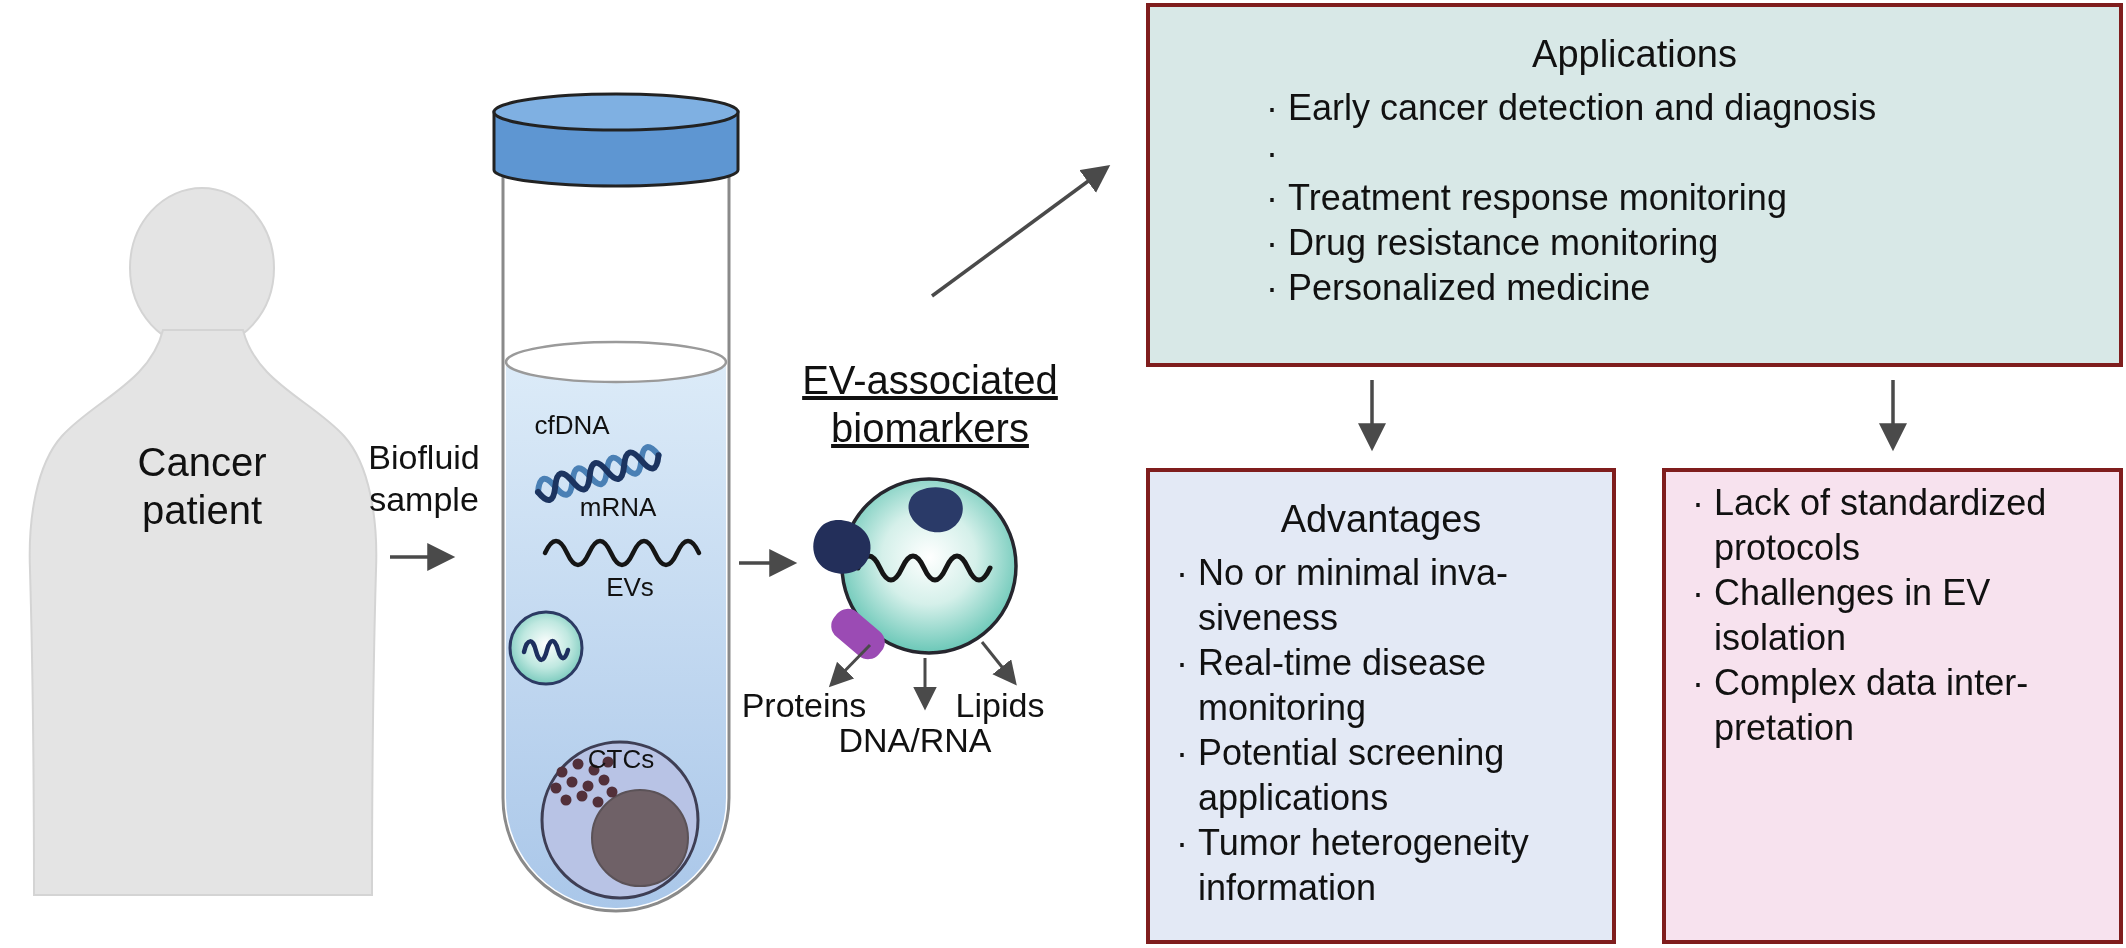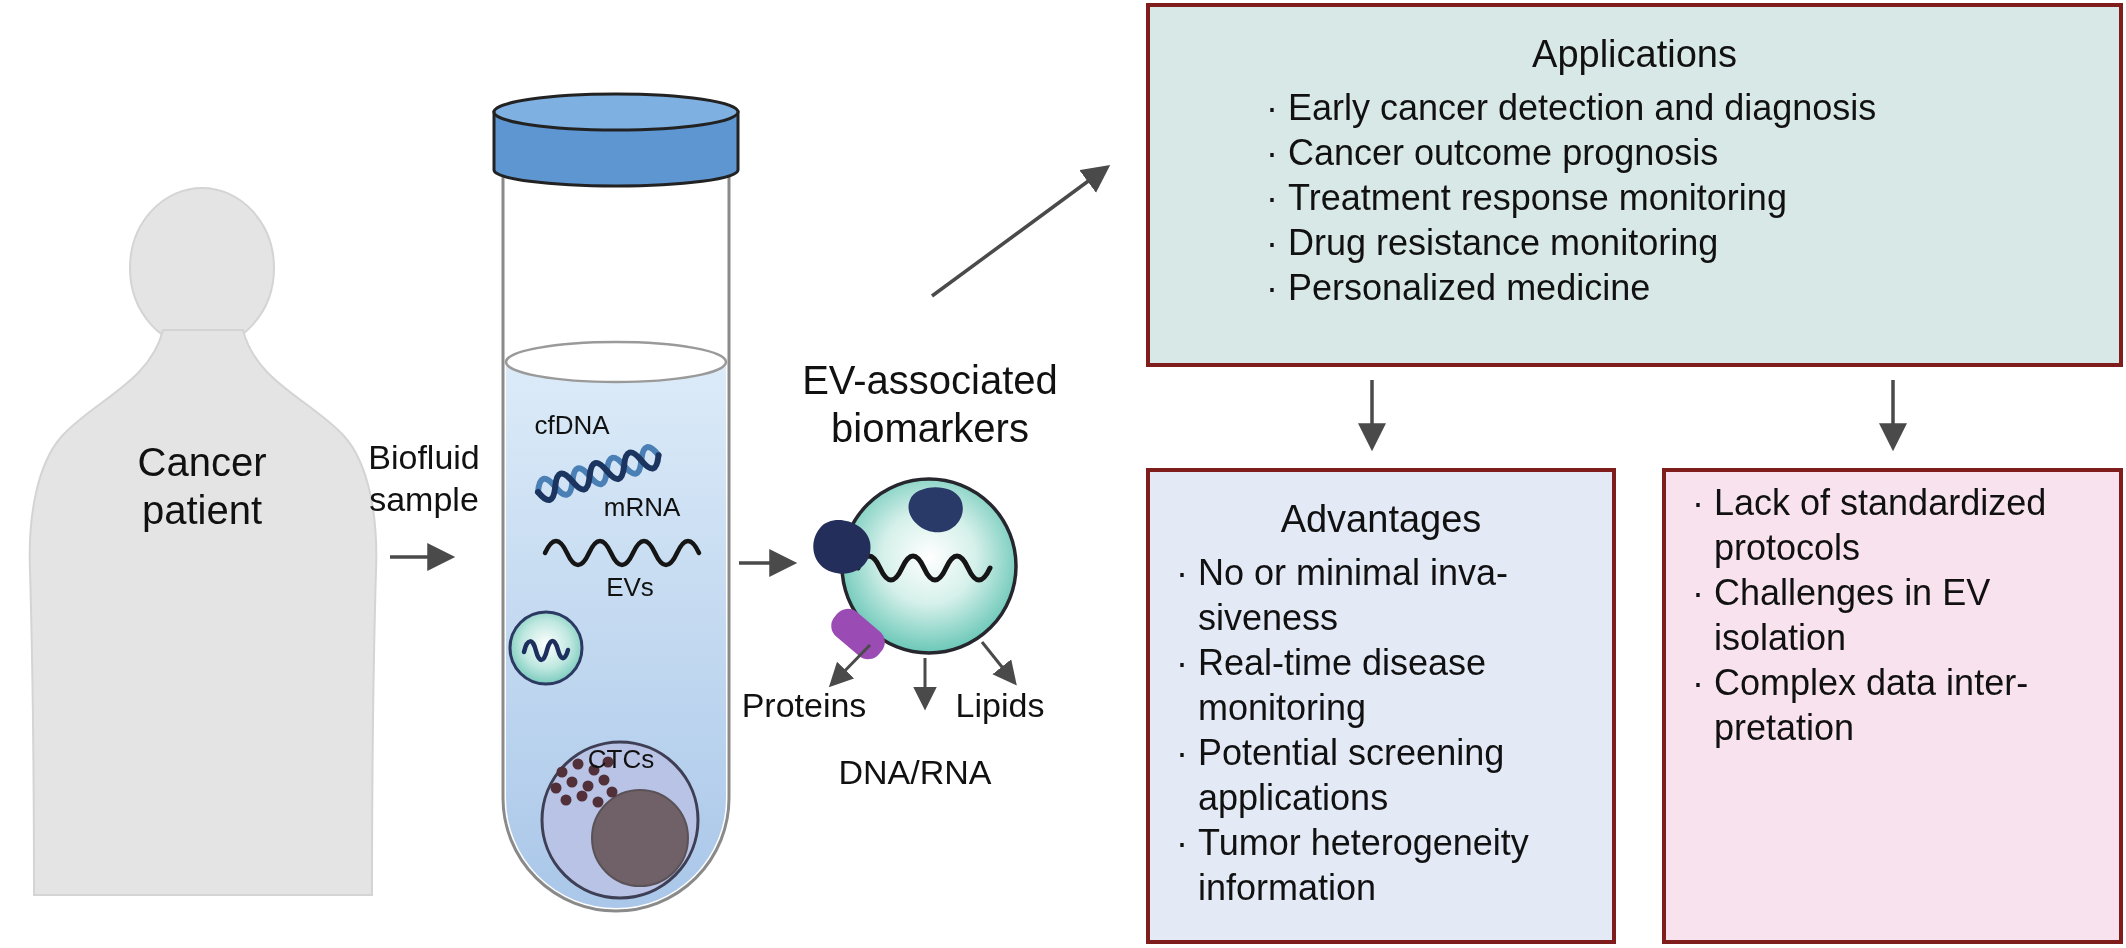--- a/index.html
+++ b/index.html
@@ -121,39 +121,38 @@
       <line x1="925" y1="658" x2="925" y2="706" stroke-width="3" marker-end="url(#ah)"></line>
       <line x1="982" y1="642" x2="1014" y2="682" stroke-width="3" marker-end="url(#ah)"></line>
     </g>
   </svg>
 
   <div class="lbl s40" style="left:60px; top:438px; width:284px;">Cancer
 patient</div>
   <div class="lbl s34" style="left:344px; top:436px; width:160px;">Biofluid
 sample</div>
   <div class="lbl s31" style="left:502px; top:406px; width:140px;">cfDNA</div>
-  <div class="lbl s31" style="left:572px; top:488px; width:140px;">mRNA</div>
+  <div class="lbl s31" style="left:548px; top:488px; width:140px;">mRNA</div>
   <div class="lbl s31" style="left:560px; top:568px; width:140px;">EVs</div>
   <div class="lbl s31" style="left:546px; top:726px; width:150px;margin-top:14px;">CTCs</div>
-  <div class="lbl s40" style="left:770px; top:356px; width:320px;">EV-associated
+  <div class="lbl s40" style="left:770px; top:356px; width:320px;text-decoration:underline;">EV-associated
 biomarkers</div>
   <div class="lbl s34" style="left:704px; top:684px; width:200px;">Proteins</div>
-  <div class="lbl s34" style="left:815px; top:719px; width:200px;margin-top:32px;">DNA/RNA</div>
+  <div class="lbl s34" style="left:815px; top:719px; width:200px;">DNA/RNA</div>
   <div class="lbl s34" style="left:900px; top:684px; width:200px;">Lipids</div>
 
   <div class="panel applications" style="left:1146px; top:3px; width:977px; height:364px;">
     <div class="title">Applications</div>
     <div class="items">
       <div class="li">
           <span class="dot">·</span>
           <span class="txt">Early cancer detection and diagnosis</span>
         </div>
       <div class="li">
           <span class="dot">·</span>
-          <span class="txt">Cancer outcome prognosis</span>
         </div>
       <div class="li">
           <span class="dot">·</span>
           <span class="txt">Treatment response monitoring</span>
         </div>
       <div class="li">
           <span class="dot">·</span>
           <span class="txt">Drug resistance monitoring</span>
         </div>
       <div class="li">

